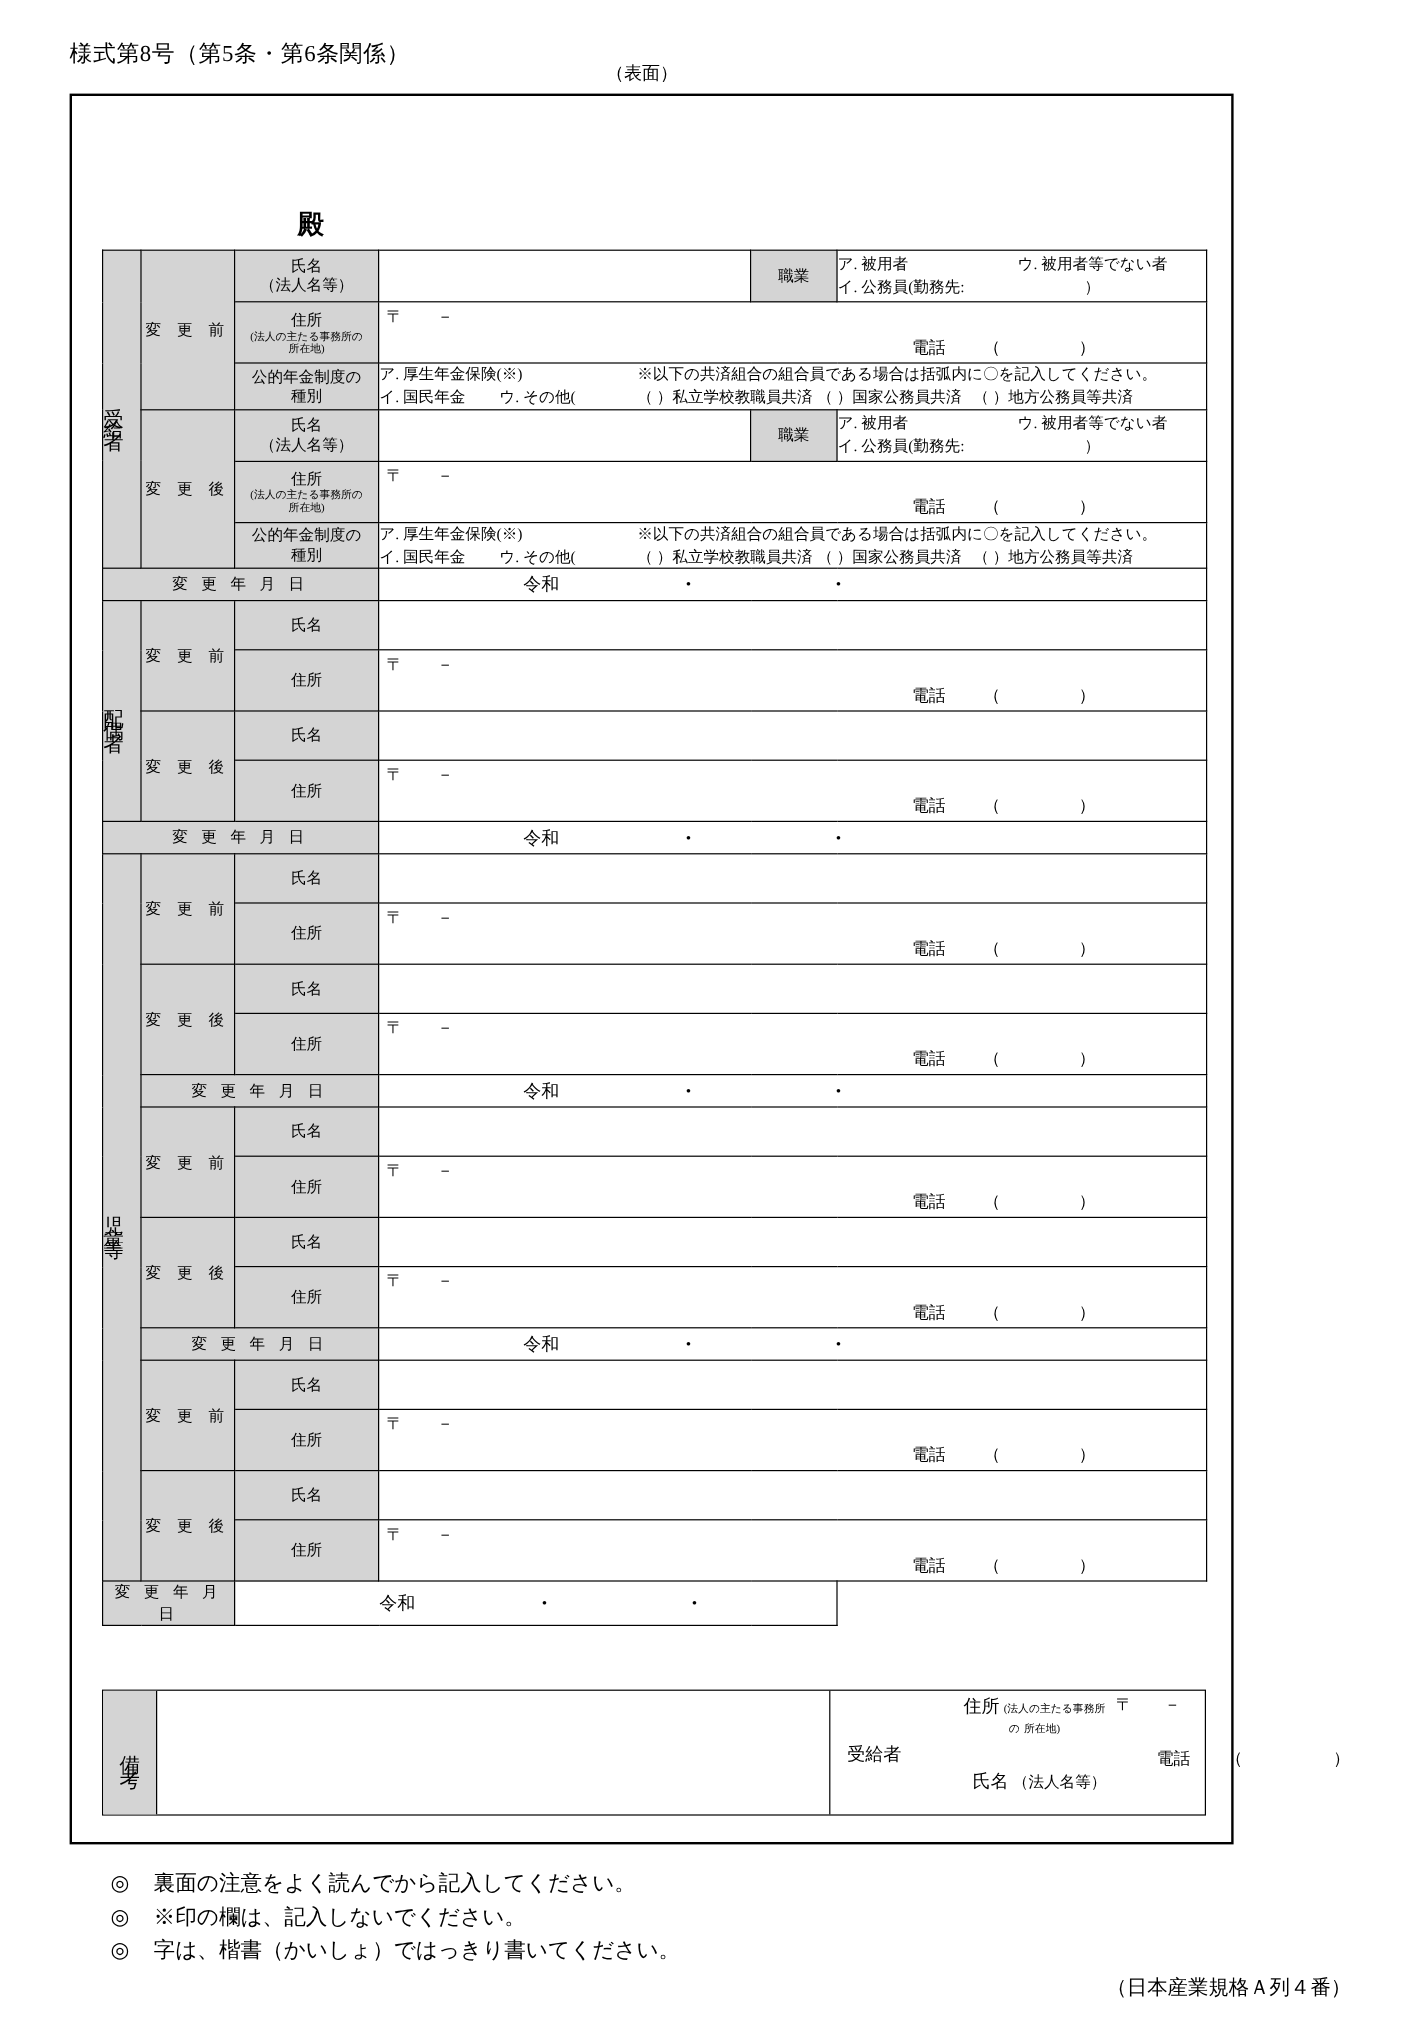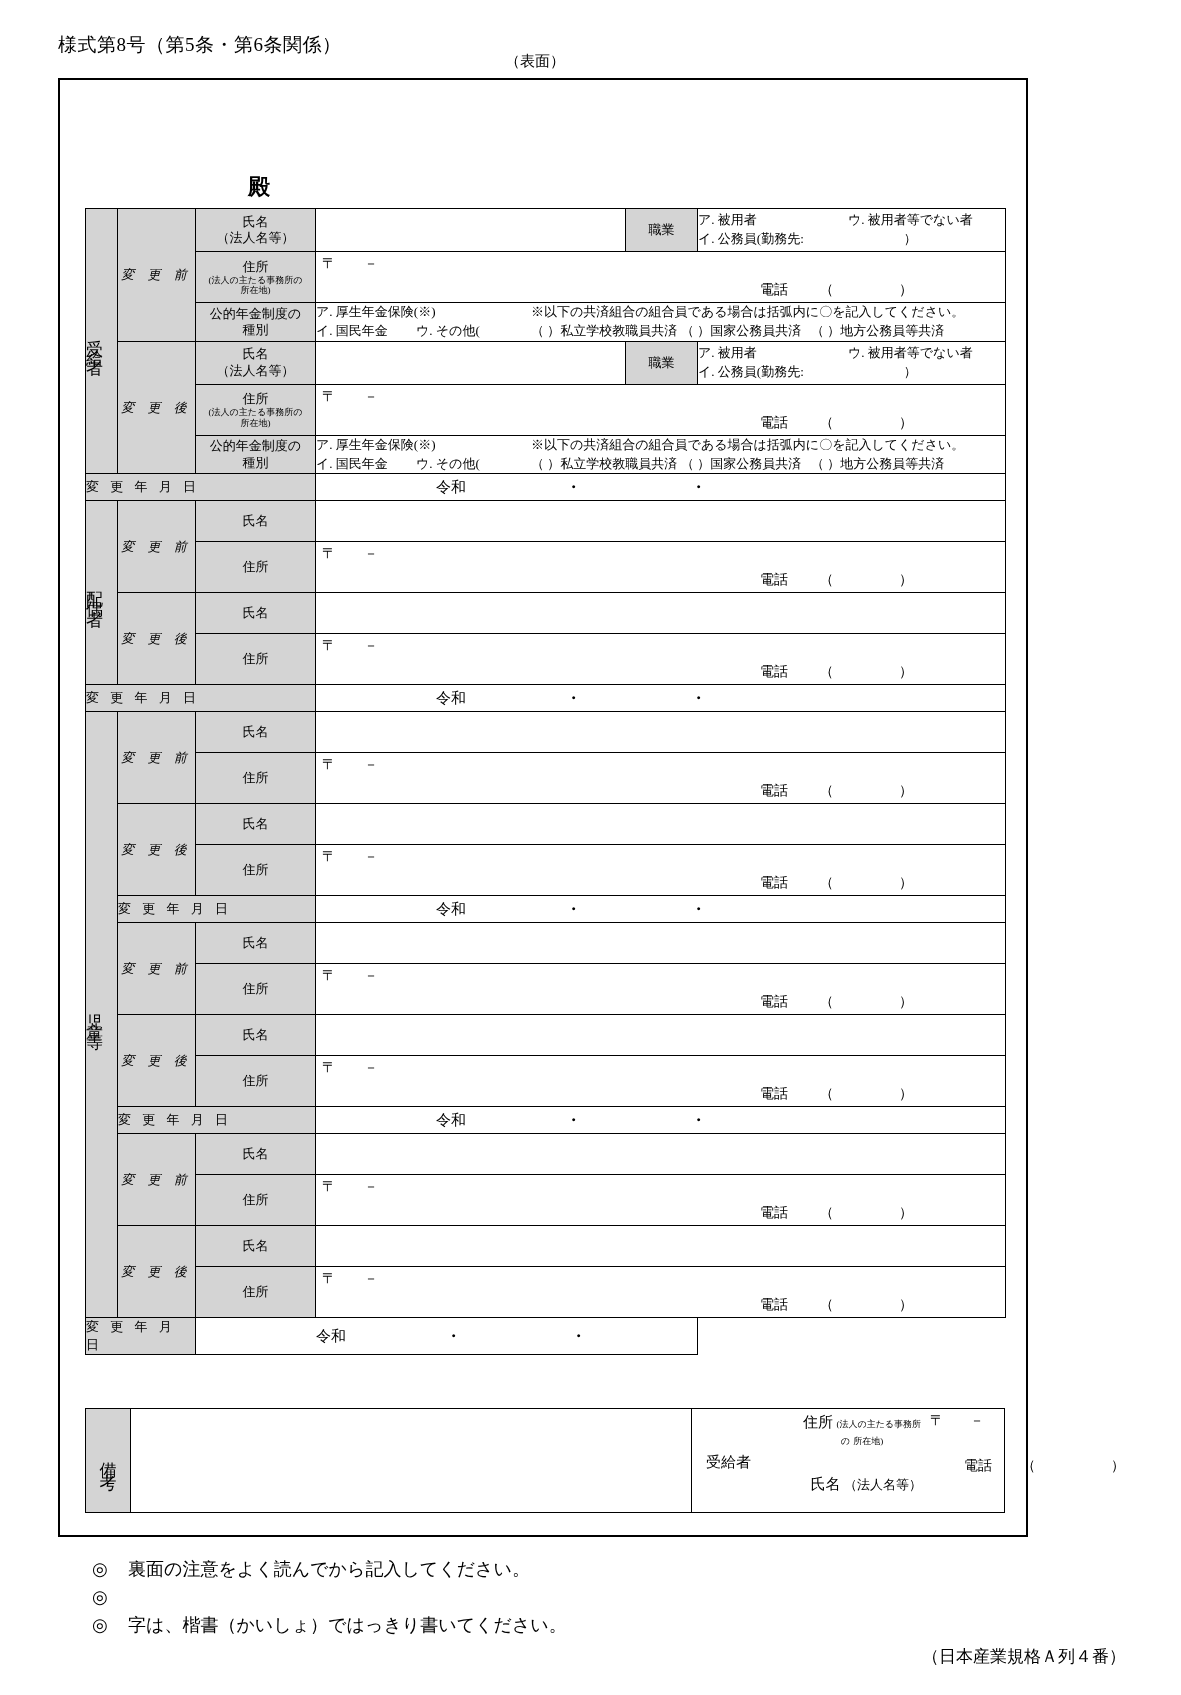--- a/index.html
+++ b/index.html
@@ -94,21 +94,21 @@
   .vert {
     writing-mode: vertical-rl;
     text-orientation: upright;
     letter-spacing: 10px;
     font-size: 17px;
     line-height: 1;
     white-space: nowrap;
   }
   .lbl2 { font-size: 13px; line-height: 1.25; }
   .lbl-sm { font-size: 9px; line-height: 1.15; }
-  .sp-wide { letter-spacing: 5px; font-style: italic; }
+  .sp-wide { letter-spacing: 5px; }
 
   
   .namecell { height: 42px; }
   .occ-cell { font-size: 12px; line-height: 1.45; padding: 3px 6px; }
   .occ-line { display: flex; }
   .occ-a { width: 150px; }
 
   
   .addr-cell { height: 50px; position: relative; }
   .addr-top {
@@ -128,21 +128,21 @@
   .pen-r1 { display: flex; }
   .pen-r1 .a { width: 215px; }
   .pen-r2 { display: flex; }
   .pen-r2 .a { width: 100px; }
   .pen-r2 .b { width: 115px; }
   .pen-r2 .c { width: 150px; }
   .pen-r2 .d { width: 130px; }
 
   
   .chg-date {
-    font-size: 17px; text-align: left; letter-spacing: 4px;
+    font-size: 17px; text-align: center; letter-spacing: 4px;
   }
   .chg-val {
     font-size: 15px; padding-left: 0;
     display: flex; align-items: center;
   }
   .chg-val .reiwa { margin-left: 120px; }
   .chg-val .d1 { margin-left: 100px; font-weight: bold; }
   .chg-val .d2 { margin-left: 110px; font-weight: bold; }
 
   
@@ -581,20 +581,21 @@
 
   </div>
 
   <div class="notes">
     <div class="note-row">
       <span class="note-mark">◎</span>
       <span>裏面の注意をよく読んでから記入してください。</span>
     </div>
     <div class="note-row">
       <span class="note-mark">◎</span>
+      <span>※印の欄は、記入しないでください。</span>
     </div>
     <div class="note-row">
       <span class="note-mark">◎</span>
       <span>字は、楷書（かいしょ）ではっきり書いてください。</span>
     </div>
   </div>
 
   <div class="jis">（日本産業規格Ａ列４番）</div>
 
 </div>

